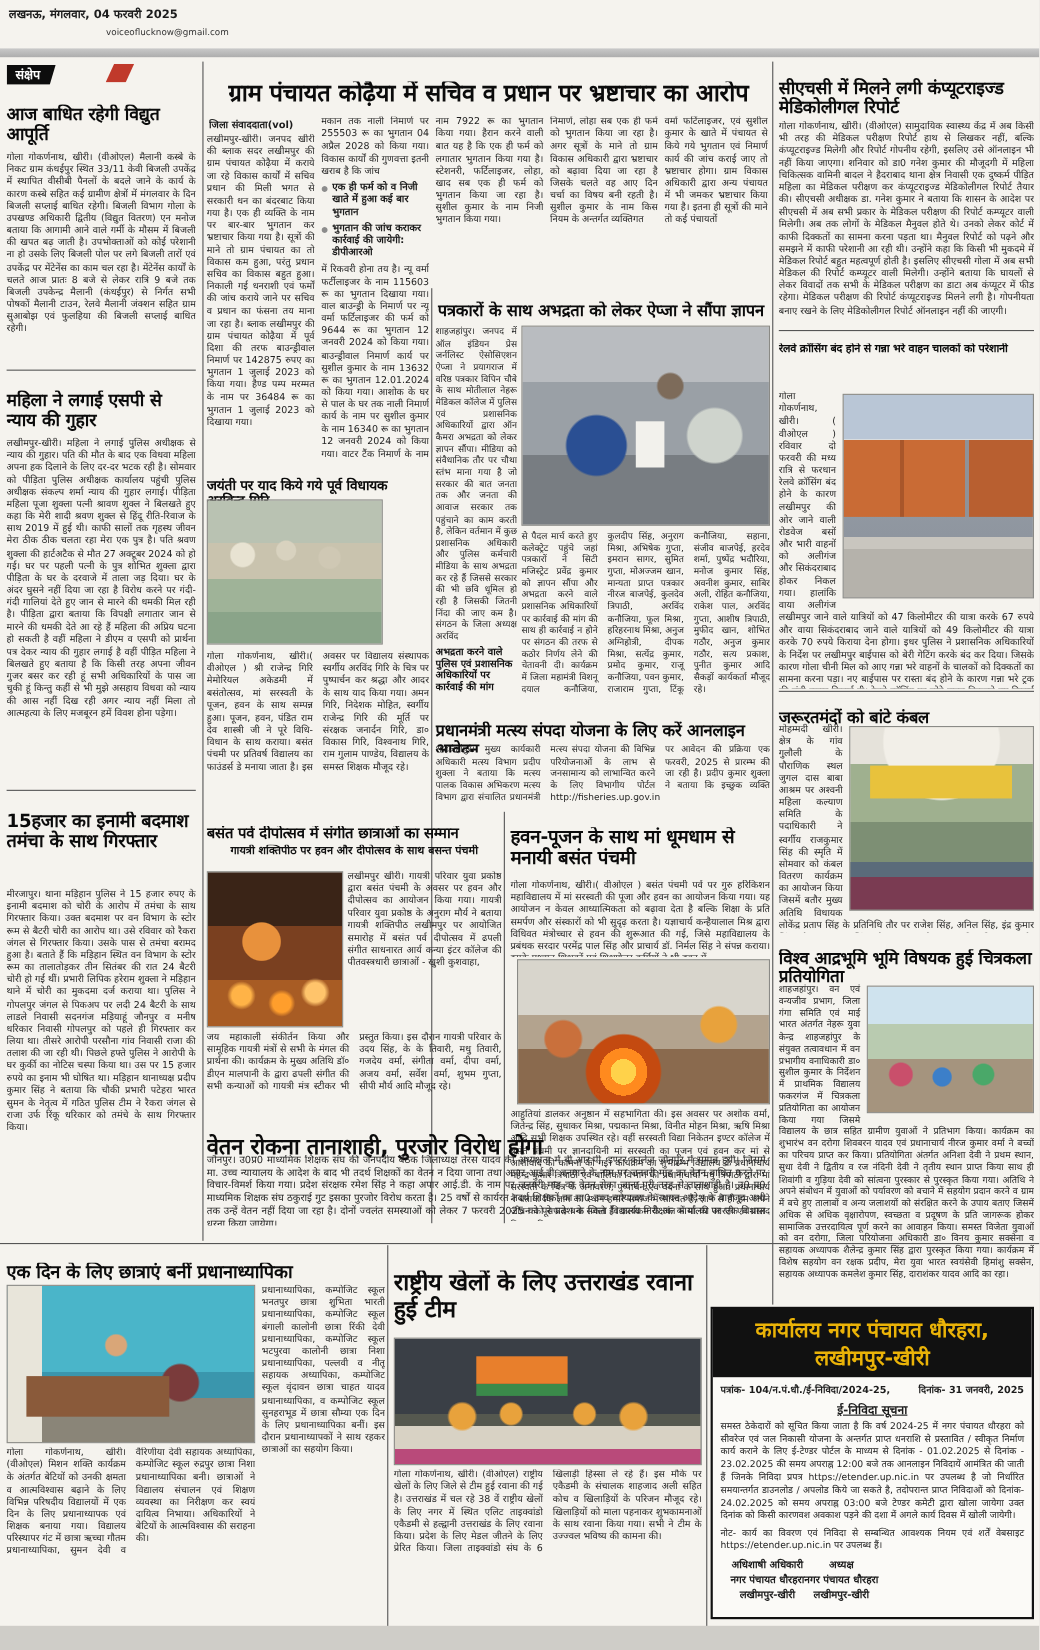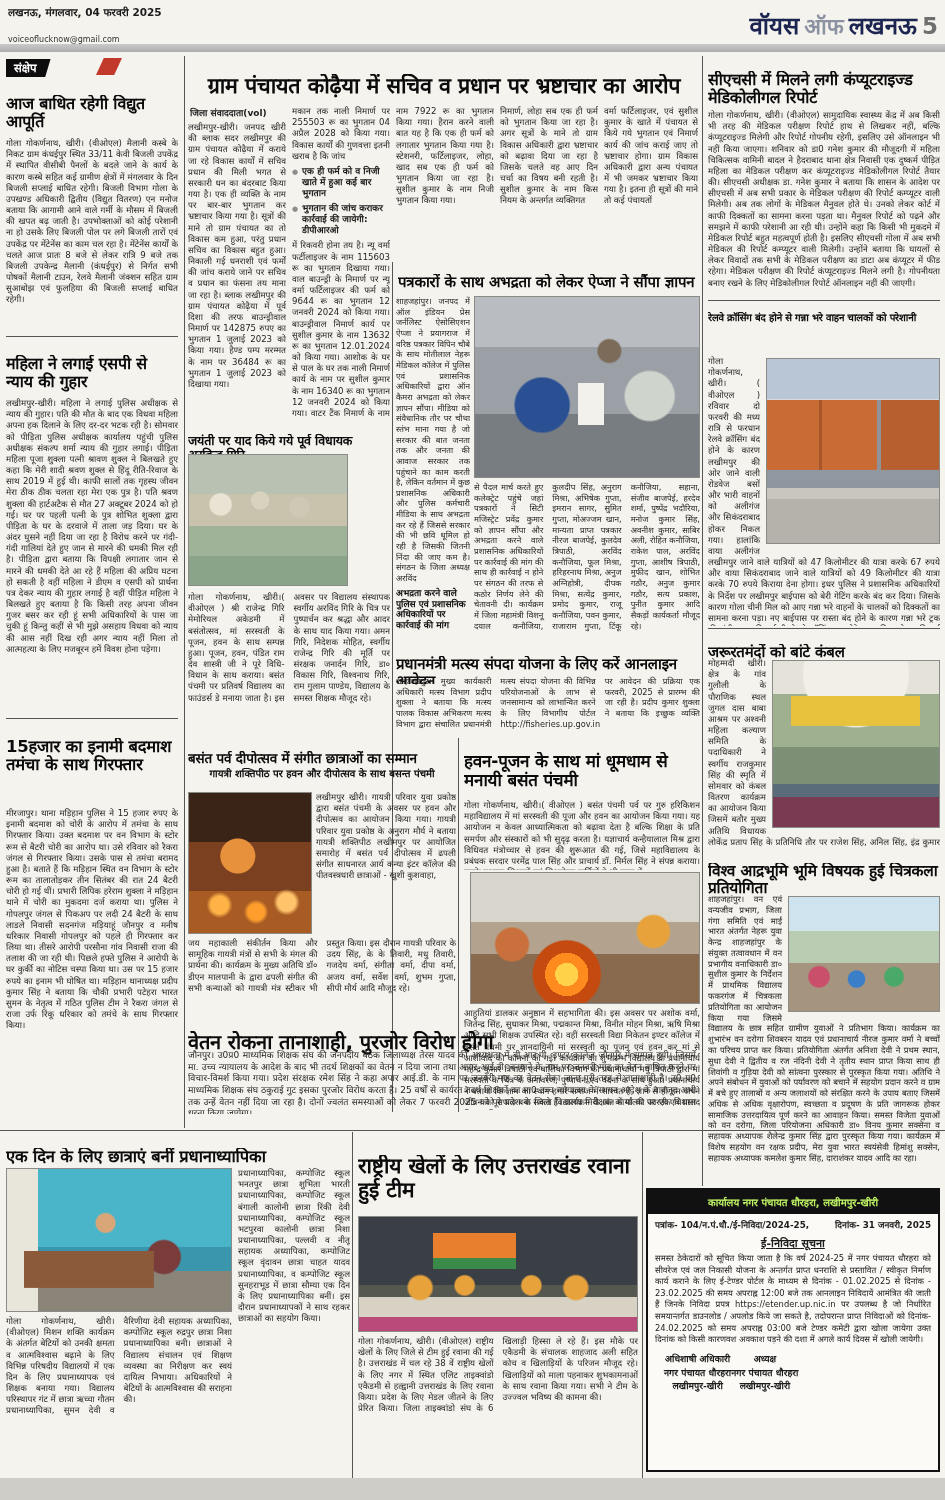--- a/index.html
+++ b/index.html
@@ -16,48 +16,42 @@
   .byline{font-weight:bold;font-size:9px;}
   .photo{position:absolute;box-sizing:border-box;border:1px solid #8a8a86;}
   .bullets{margin:4px 0;}
   .bullet{display:flex;gap:4px;font-weight:bold;font-size:9px;line-height:1.25;margin:3px 0;}
   .bullet .dot{color:#8c8c8c;font-size:7px;padding-top:2px;}
   .masthead-main{color:#1c2450;font-weight:bold;}
   .masthead-of{color:#8b93a3;font-weight:bold;}
   .masthead-num{color:#6f6f6f;font-weight:bold;}
   .subhead{font-weight:bold;font-size:10px;line-height:1.2;color:#111;}
   .tender-box{border:2.5px solid #111;background:#fbfaf7;}
-  .tender-head{background:#111;color:#bef264;font-weight:bold;text-align:center;
-               font-size:10px;padding:5px 2px;}
+  .tender-head{background:#111;color:#eab308;font-weight:bold;text-align:center;
+               font-size:19px;padding:5px 2px;}
   .tender-ref{display:flex;justify-content:space-between;font-weight:bold;font-size:8.8px;padding:5px 7px 2px;}
   .tender-title{text-align:center;font-weight:bold;font-size:11px;text-decoration:underline;margin:2px 0 3px;}
   .tender-body{font-size:8.4px;line-height:1.38;text-align:justify;padding:0 7px;}
   .tender-note{font-size:8.4px;line-height:1.35;text-align:justify;padding:4px 7px 0;}
   .tender-signs{display:flex;padding:6px 16px 0;}
   .sign{font-weight:bold;font-size:9.2px;text-align:center;line-height:1.5;}
   .brief-tag{background:#0d0d0d;color:#fff;font-weight:bold;font-size:11.5px;
              padding:1px 14px 2px 8px;display:inline-block;
              clip-path:polygon(0 0,100% 0,88% 100%,0 100%);text-align:right;}
   .brief-red{position:absolute;left:96px;top:58px;width:26px;height:17px;background:#c0392b;
              clip-path:polygon(30% 0,100% 0,70% 100%,0 100%);}
 </style>
 </head>
 <body>
 
 <div id="page">
 
   <div class="abs" style="left:8px;top:5px;width:200px;">
     <div style="font-weight:bold;font-size:10.5px;">लखनऊ, मंगलवार, 04 फरवरी 2025</div>
-    <div style="font-size:8px;color:#333;margin-top:16px;">voiceoflucknow@gmail.com</div>
-  </div>
-  <div class="abs" style="left:680px;top:8px;width:258px;text-align:right;">
-    <span class="masthead-main" style="font-size:24px;">वॉयस</span>
-    <span class="masthead-of" style="font-size:22px;">ऑफ</span>
-    <span class="masthead-main" style="font-size:24px;">लखनऊ</span>
-    <span class="masthead-num" style="font-size:23px;">5</span>
+    <div style="font-size:8px;color:#333;margin-top:6px;text-align:right;">voiceoflucknow@gmail.com</div>
   </div>
   <div class="bar" style="left:0;top:44px;width:945px;height:8px;"></div>
 
   <div class="vrule" style="left:184px;top:56px;height:1072px;"></div>
   <div class="vrule" style="left:702px;top:56px;height:1130px;"></div>
   <div class="vrule" style="left:392px;top:262px;height:850px;"></div>
   <div class="vrule" style="left:458px;top:738px;height:374px;"></div>
   <div class="hrule" style="left:0;top:1130px;width:945px;"></div>
   <div class="vrule" style="left:352px;top:1132px;height:366px;"></div>
   <div class="vrule" style="left:642px;top:1132px;height:366px;"></div>
@@ -245,20 +239,21 @@
   </section>
 
   <section class="abs tender-box" style="left:646px;top:1188px;width:294px;height:284px;">
     <div class="tender-head">कार्यालय नगर पंचायत धौरहरा, लखीमपुर-खीरी</div>
     <div class="tender-ref">
       <span>पत्रांक- 104/न.पं.धौ./ई-निविदा/2024-25,</span>
       <span>दिनांक- 31 जनवरी, 2025</span>
     </div>
     <div class="tender-title">ई-निविदा सूचना</div>
     <div class="tender-body">समस्त ठेकेदारों को सूचित किया जाता है कि वर्ष 2024-25 में नगर पंचायत धौरहरा को सीवरेज एवं जल निकासी योजना के अन्तर्गत प्राप्त धनराशि से प्रस्तावित / स्वीकृत निर्माण कार्य कराने के लिए ई-टेण्डर पोर्टल के माध्यम से दिनांक - 01.02.2025 से दिनांक - 23.02.2025 की समय अपराह्न 12:00 बजे तक आनलाइन निविदायें आमंत्रित की जाती हैं जिनके निविदा प्रपत्र https://etender.up.nic.in पर उपलब्ध है जो निर्धारित समयान्तर्गत डाउनलोड / अपलोड किये जा सकते है, तदोपरान्त प्राप्त निविदाओं को दिनांक- 24.02.2025 को समय अपराह्न 03:00 बजे टेण्डर कमेटी द्वारा खोला जायेगा उक्त दिनांक को किसी कारणवश अवकाश पड़ने की दशा में अगले कार्य दिवस में खोली जायेगी।</div>
+    <div class="tender-note">नोट- कार्य का विवरण एवं निविदा से सम्बन्धित आवश्यक नियम एवं शर्तें वेबसाइट https://etender.up.nic.in पर उपलब्ध हैं।</div>
     <div class="tender-signs">
       <div class="sign">
         <div>अधिशाषी अधिकारी</div>
         <div>नगर पंचायत धौरहरा</div>
         <div>लखीमपुर-खीरी</div>
       </div>
       <div class="sign">
         <div>अध्यक्ष</div>
         <div>नगर पंचायत धौरहरा</div>
         <div>लखीमपुर-खीरी</div>

